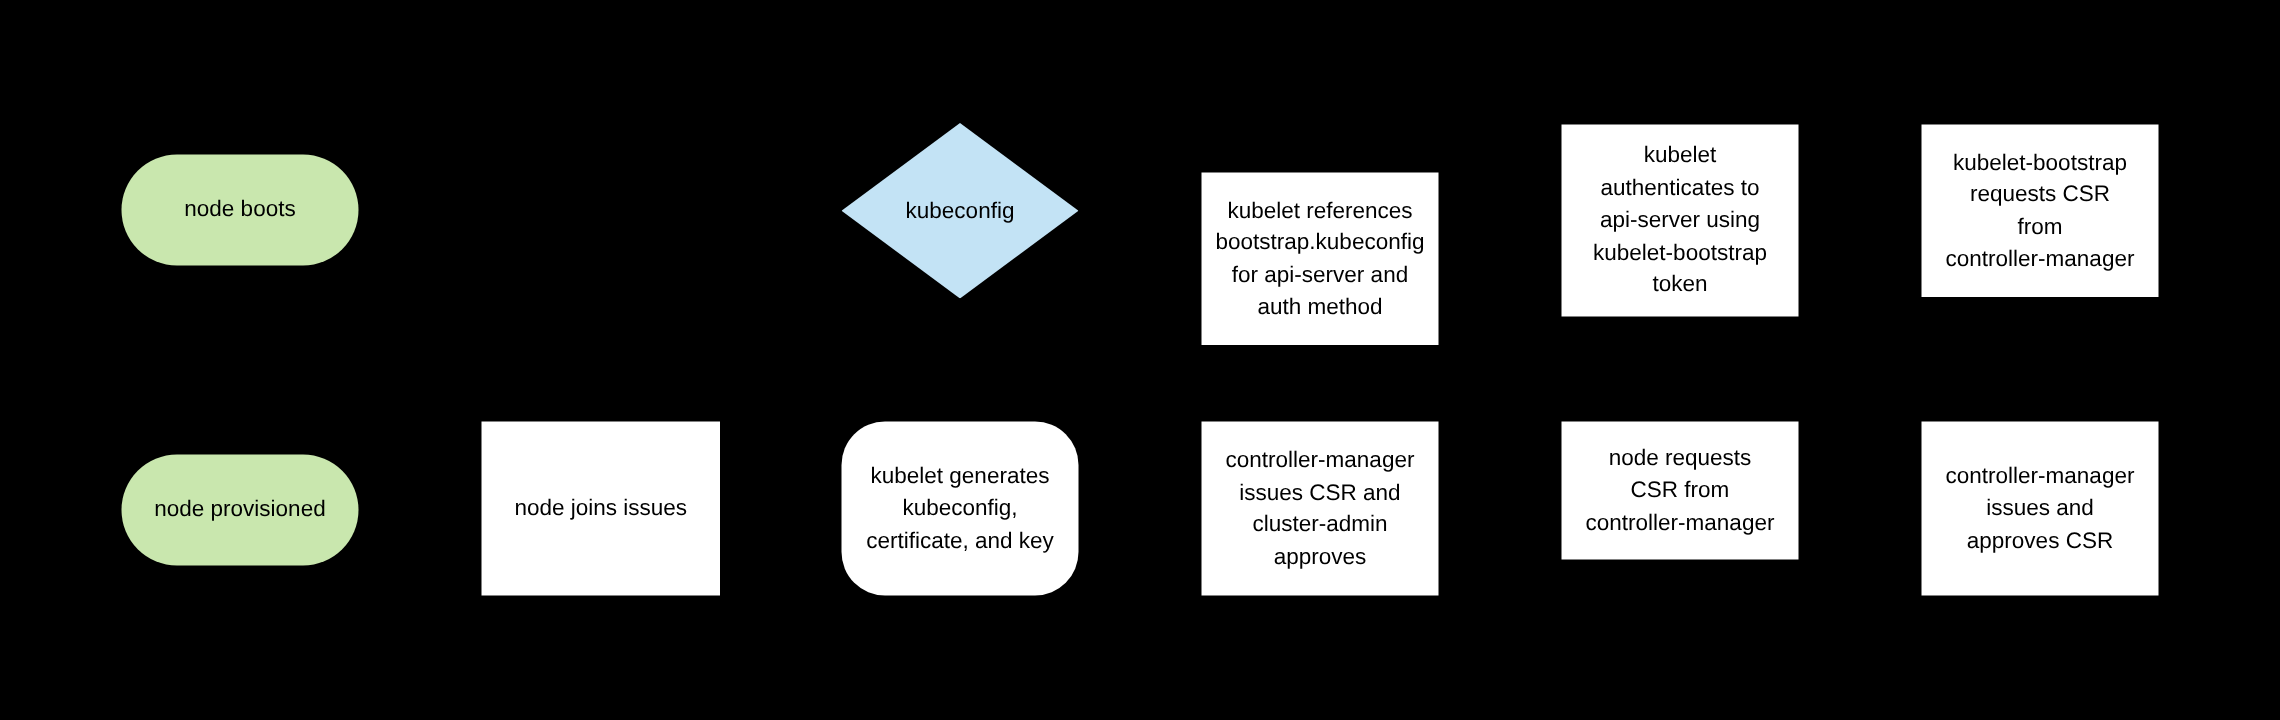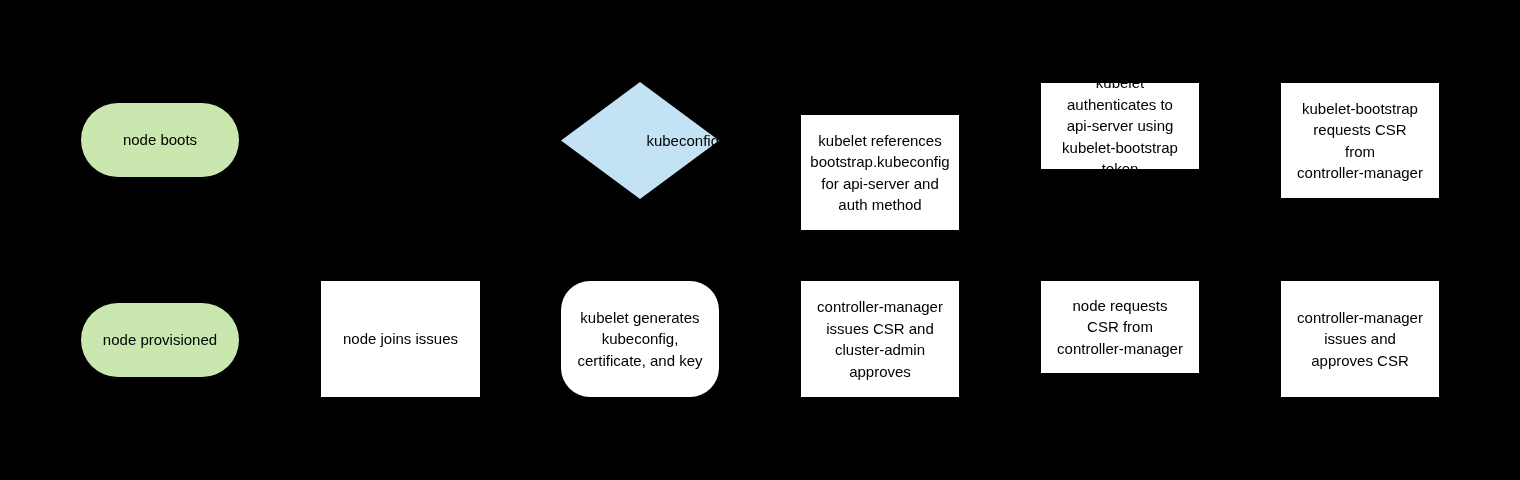--- a/index.html
+++ b/index.html
@@ -69,33 +69,33 @@
 </head>
 <body>
 
 <div id="canvas">
 
   <div class="node term" style="left:81px; top:103px; width:158px; height:74px;">
     <span class="label">node boots</span>
   </div>
 
 
-  <div class="node decision" style="left:561px; top:82px; width:158px; height:117px;justify-content:flex-end;">
+  <div class="node decision" style="left:561px; top:82px; width:158px; height:117px;">
     <span class="diamond-shape"></span>
     <span class="label">kubeconfig</span>
   </div>
 
   <div class="node proc overflow" style="left:801px; top:83px; width:158px; height:115px;margin-top:32px;">
     <span class="label">kubelet references
 bootstrap.kubeconfig
 for api-server and
 auth method</span>
   </div>
 
-  <div class="node proc" style="left:1041px; top:83px; width:158px; height:86px;">
+  <div class="node proc" style="left:1041px; top:83px; width:158px; height:128px;">
     <span class="label">kubelet
 authenticates to
 api-server using
 kubelet-bootstrap
 token</span>
   </div>
 
   <div class="node proc" style="left:1281px; top:83px; width:158px; height:115px;">
     <span class="label">kubelet-bootstrap
 requests CSR

